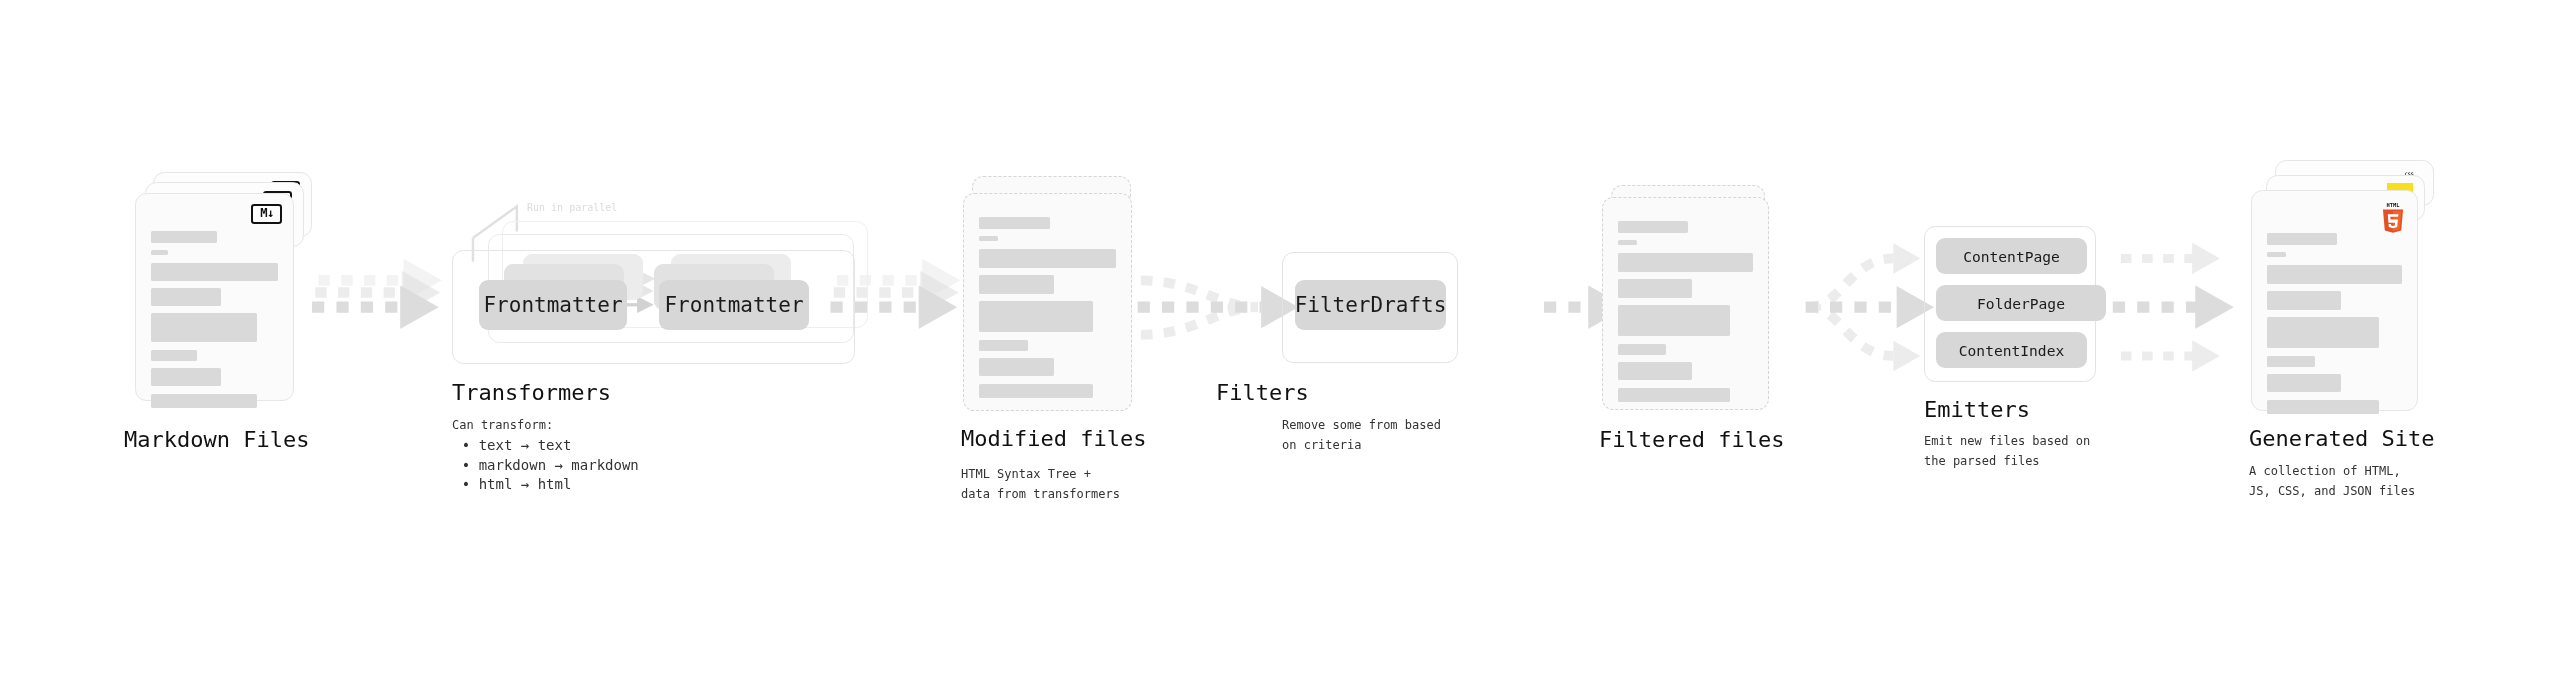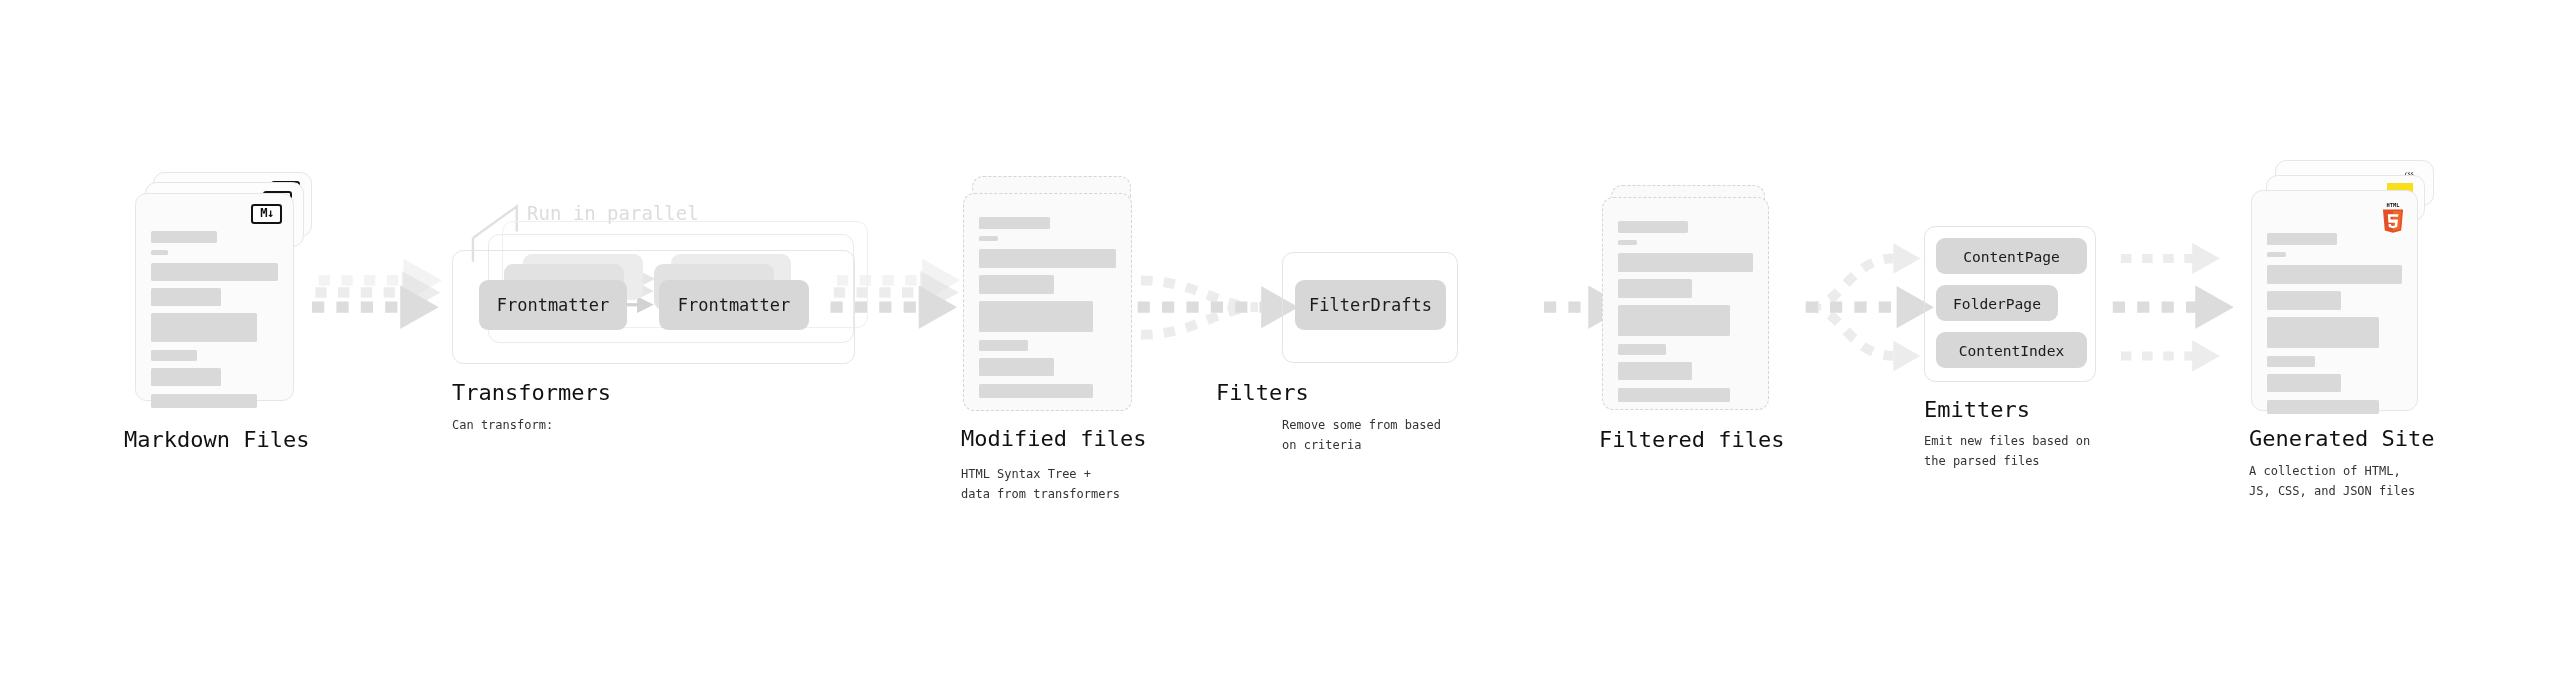--- a/index.html
+++ b/index.html
@@ -57,21 +57,21 @@
     position: absolute;
     border: 1.6px solid #e3e3e3;
     border-radius: 11.4px;
     background: transparent;
   }
   .chip {
     position: absolute;
     background: #d7d7d7;
     border-radius: 9px;
     color: #1b1b1b;
-    font-size: 17px;
+    font-size: 21px;
     display: flex; align-items: center; justify-content: center;
     white-space: nowrap;
   }
   .chip.ghost1 { background: #e2e2e2; }
   .chip.ghost2 { background: #ececec; }
 
   
   .title {
     position: absolute;
     font-size: 22px;
@@ -90,21 +90,21 @@
     position: absolute;
     font-size: 14px;
     line-height: 19.5px;
     color: #333;
   }
   .bullets ul { list-style: none; padding-left: 9.8px; }
   .bullets li::before { content: "• "; }
 
   .runlabel {
     position: absolute;
-    font-size: 19px;
+    font-size: 10px;
     color: #dcdcdc;
     white-space: nowrap;
   }
 
   svg.overlay {
     position: absolute; left: 0; top: 0;
     width: 2576px; height: 681px;
     pointer-events: none;
   }
 </style>
@@ -235,20 +235,27 @@
   <div class="chip ghost1" style="left:504px; top:264px; width:120px; height:46px;"></div>
   <div class="chip ghost1" style="left:654px; top:264px; width:120px; height:46px;"></div>
 
   <div class="chip" style="left:479px; top:280px; width:148px; height:50px;">Frontmatter</div>
   <div class="chip" style="left:659px; top:280px; width:150px; height:50px;">Frontmatter</div>
 
   <div class="runlabel" style="left:527px; top:202px;">Run in parallel</div>
 
   <div class="title" style="left:452px; top:380px;">Transformers</div>
   <div class="sub" style="left:452px; top:416px;">Can transform:</div>
+  <div class="bullets" style="left:452px; top:436px;">
+    <ul>
+      <li>text → text</li>
+      <li>markdown → markdown</li>
+      <li>html → html</li>
+    </ul>
+  </div>
 
   <div class="filecard dashed" style="left:972px; top:176px; width:159px; height:57px;"></div>
   <div class="filecard dashed" style="left:963px; top:193px; width:169px; height:218px;">
     <div class="bars" style="top:23px;">
       <div class="bar" style="width:52%; height:12.2px;"></div>
       <div class="bar" style="width:14%; height:4.9px;"></div>
       <div class="bar" style="width:100%; height:19.5px;"></div>
       <div class="bar" style="width:55%; height:18.7px;"></div>
       <div class="bar" style="width:83%; height:31px;"></div>
       <div class="bar" style="width:36%; height:11.4px;"></div>
@@ -276,21 +283,21 @@
       <div class="bar" style="width:83%; height:31px;"></div>
       <div class="bar" style="width:36%; height:11.4px;"></div>
       <div class="bar" style="width:55%; height:18px;"></div>
       <div class="bar" style="width:83%; height:14px;"></div>
     </div>
   </div>
   <div class="title" style="left:1599px; top:427px;">Filtered files</div>
 
   <div class="groupbox" style="left:1924px; top:226px; width:172px; height:156px;"></div>
   <div class="chip" style="left:1936px; top:238px; width:151px; height:36px; font-size:14.6px;">ContentPage</div>
-  <div class="chip" style="left:1936px; top:285px; width:122px; height:36px; font-size:14.6px;text-align:center;">FolderPage</div>
+  <div class="chip" style="left:1936px; top:285px; width:170px; height:36px; font-size:14.6px;text-align:center;">FolderPage</div>
   <div class="chip" style="left:1936px; top:332px; width:151px; height:36px; font-size:14.6px;">ContentIndex</div>
   <div class="title" style="left:1924px; top:397px;">Emitters</div>
   <div class="sub" style="left:1924px; top:432px;">Emit new files based on
 the parsed files</div>
 
   <div class="filecard" style="left:2275px; top:160px; width:159px; height:46px; background:#fdfdfd;">
     <svg class="css-badge" viewBox="0 0 30 16">
       <text x="15" y="8" font-size="6" font-family="DejaVu Sans Mono, monospace" font-weight="bold" text-anchor="middle" fill="#222">CSS</text>
       <rect x="4" y="10" width="22" height="3" fill="#264de4"></rect>
     </svg>

